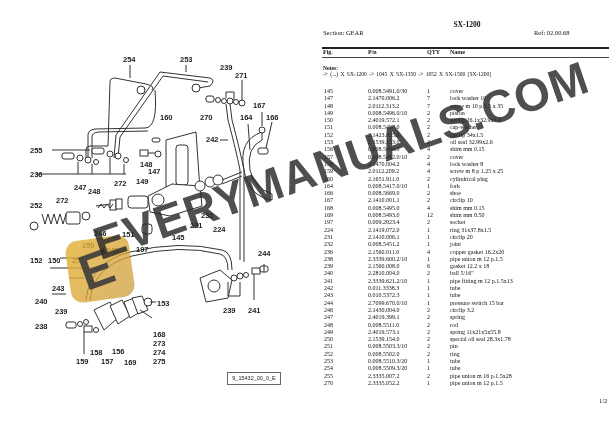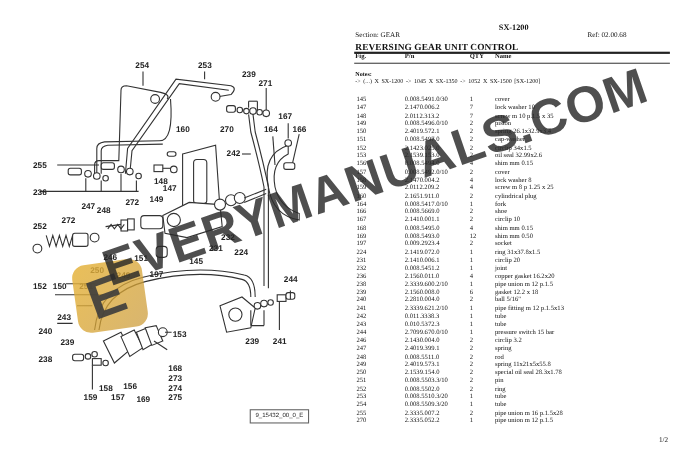--- a/index.html
+++ b/index.html
@@ -224,21 +224,20 @@
       <text class="callout" x="124" y="365">169</text>
     </g>
   </svg>
   <div class="ref-box">9_15432_00_0_E</div>
 </div>
 
 <div class="doc">
   <div class="model">SX-1200</div>
   <div class="section">Section: GEAR</div>
   <div class="refno">Ref: 02.00.68</div>
-  <div class="title">REVERSING GEAR UNIT CONTROL</div>
   <div class="rule-thick"></div>
   <div class="colhead" style="left:1px">Fig.</div>
   <div class="colhead" style="left:46px">P/n</div>
   <div class="colhead" style="left:105px">QTY</div>
   <div class="colhead" style="left:128px">Name</div>
   <div class="rule-thin"></div>
   <div class="notes-label">Notes:</div>
   <div class="notes-text">-&gt; (...) X SX-1200   -&gt; 1045 X SX-1350   -&gt; 1052 X SX-1500   [SX-1200]</div>
 
   <div class="rows" id="rows">

